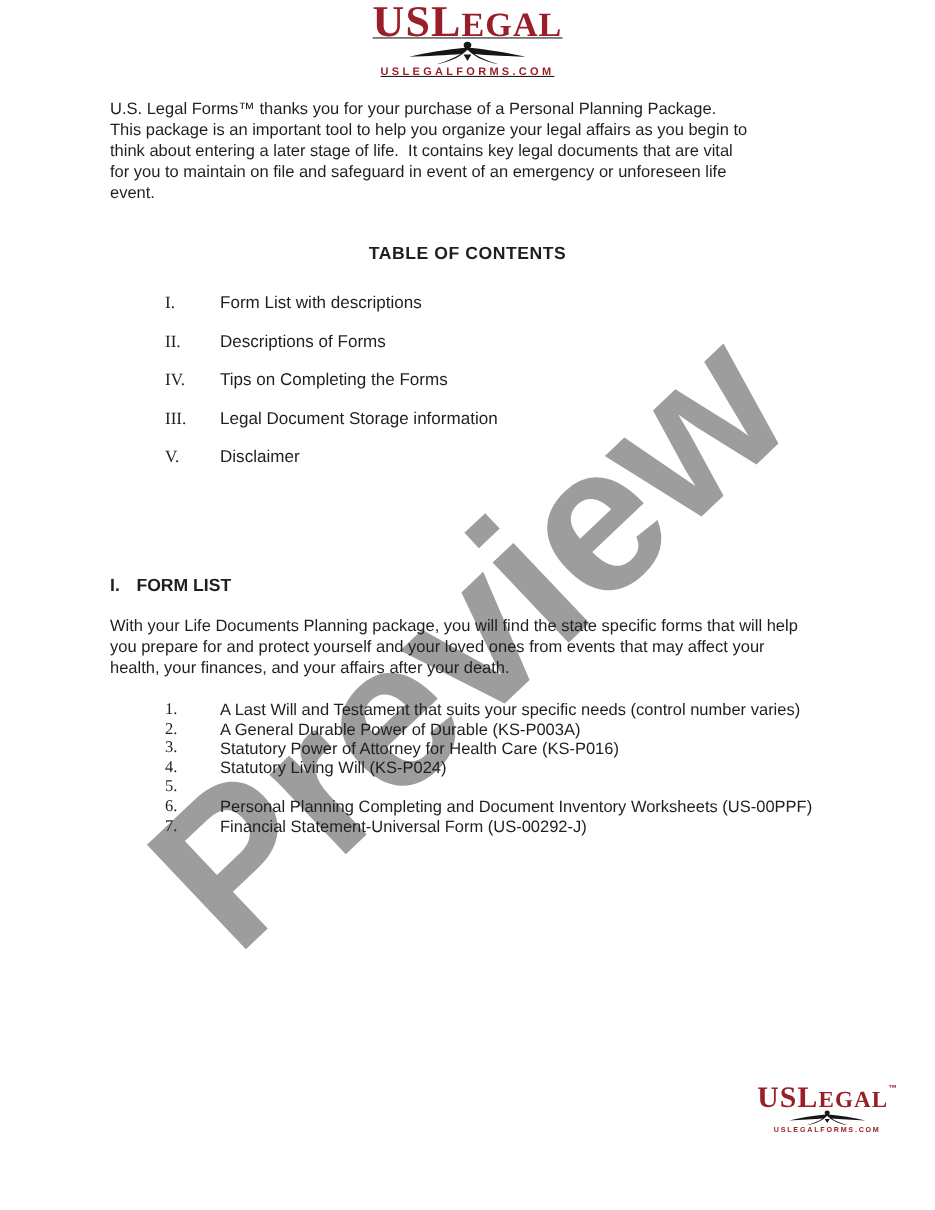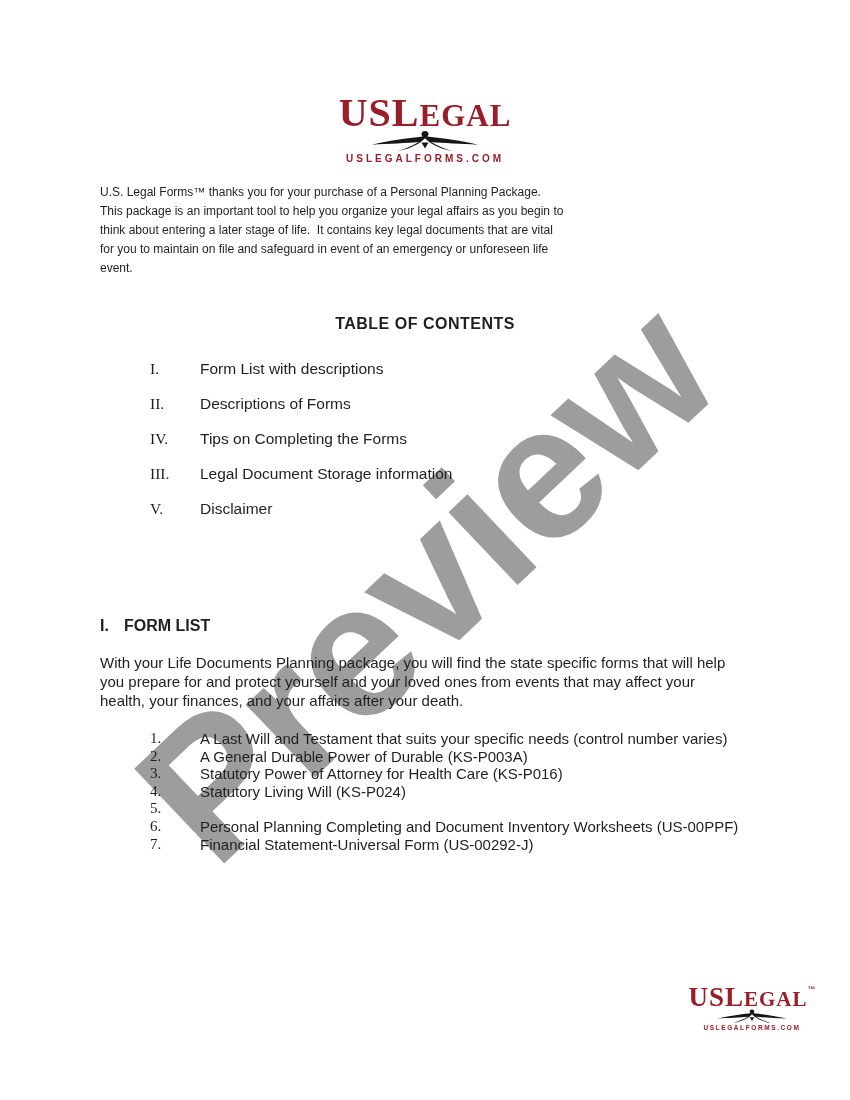--- a/index.html
+++ b/index.html
@@ -31,22 +31,22 @@
     user-select: none;
   }
 
   .content {
     position: relative;
     z-index: 2;
   }
 
   
   .logo-top {
-    padding-top: 93px;
     text-align: center;
+    text-decoration: underline;
   }
   .wordmark {
     font-family: "Liberation Serif", serif;
     font-weight: bold;
     color: #9a1e28;
     letter-spacing: 1px;
     line-height: 1;
   }
   .logo-top .wm-lg { font-size: 40px; }
   .logo-top .wm-sm { font-size: 31px; }
@@ -57,21 +57,21 @@
     color: #9a1e28;
     font-size: 10px;
     letter-spacing: 3px;
     margin-top: 0px;
   }
 
   
   .intro-para {
     margin: 19px 0 0 100px;
     width: 740px;
-    font-size: 12px;
+    font-size: 15px;
     line-height: 19px;
     white-space: pre-wrap;
   }
 
   .toc-title {
     margin-top: 37px;
     text-align: center;
     font-size: 16px;
     font-weight: bold;
     text-decoration-thickness: 2px;

